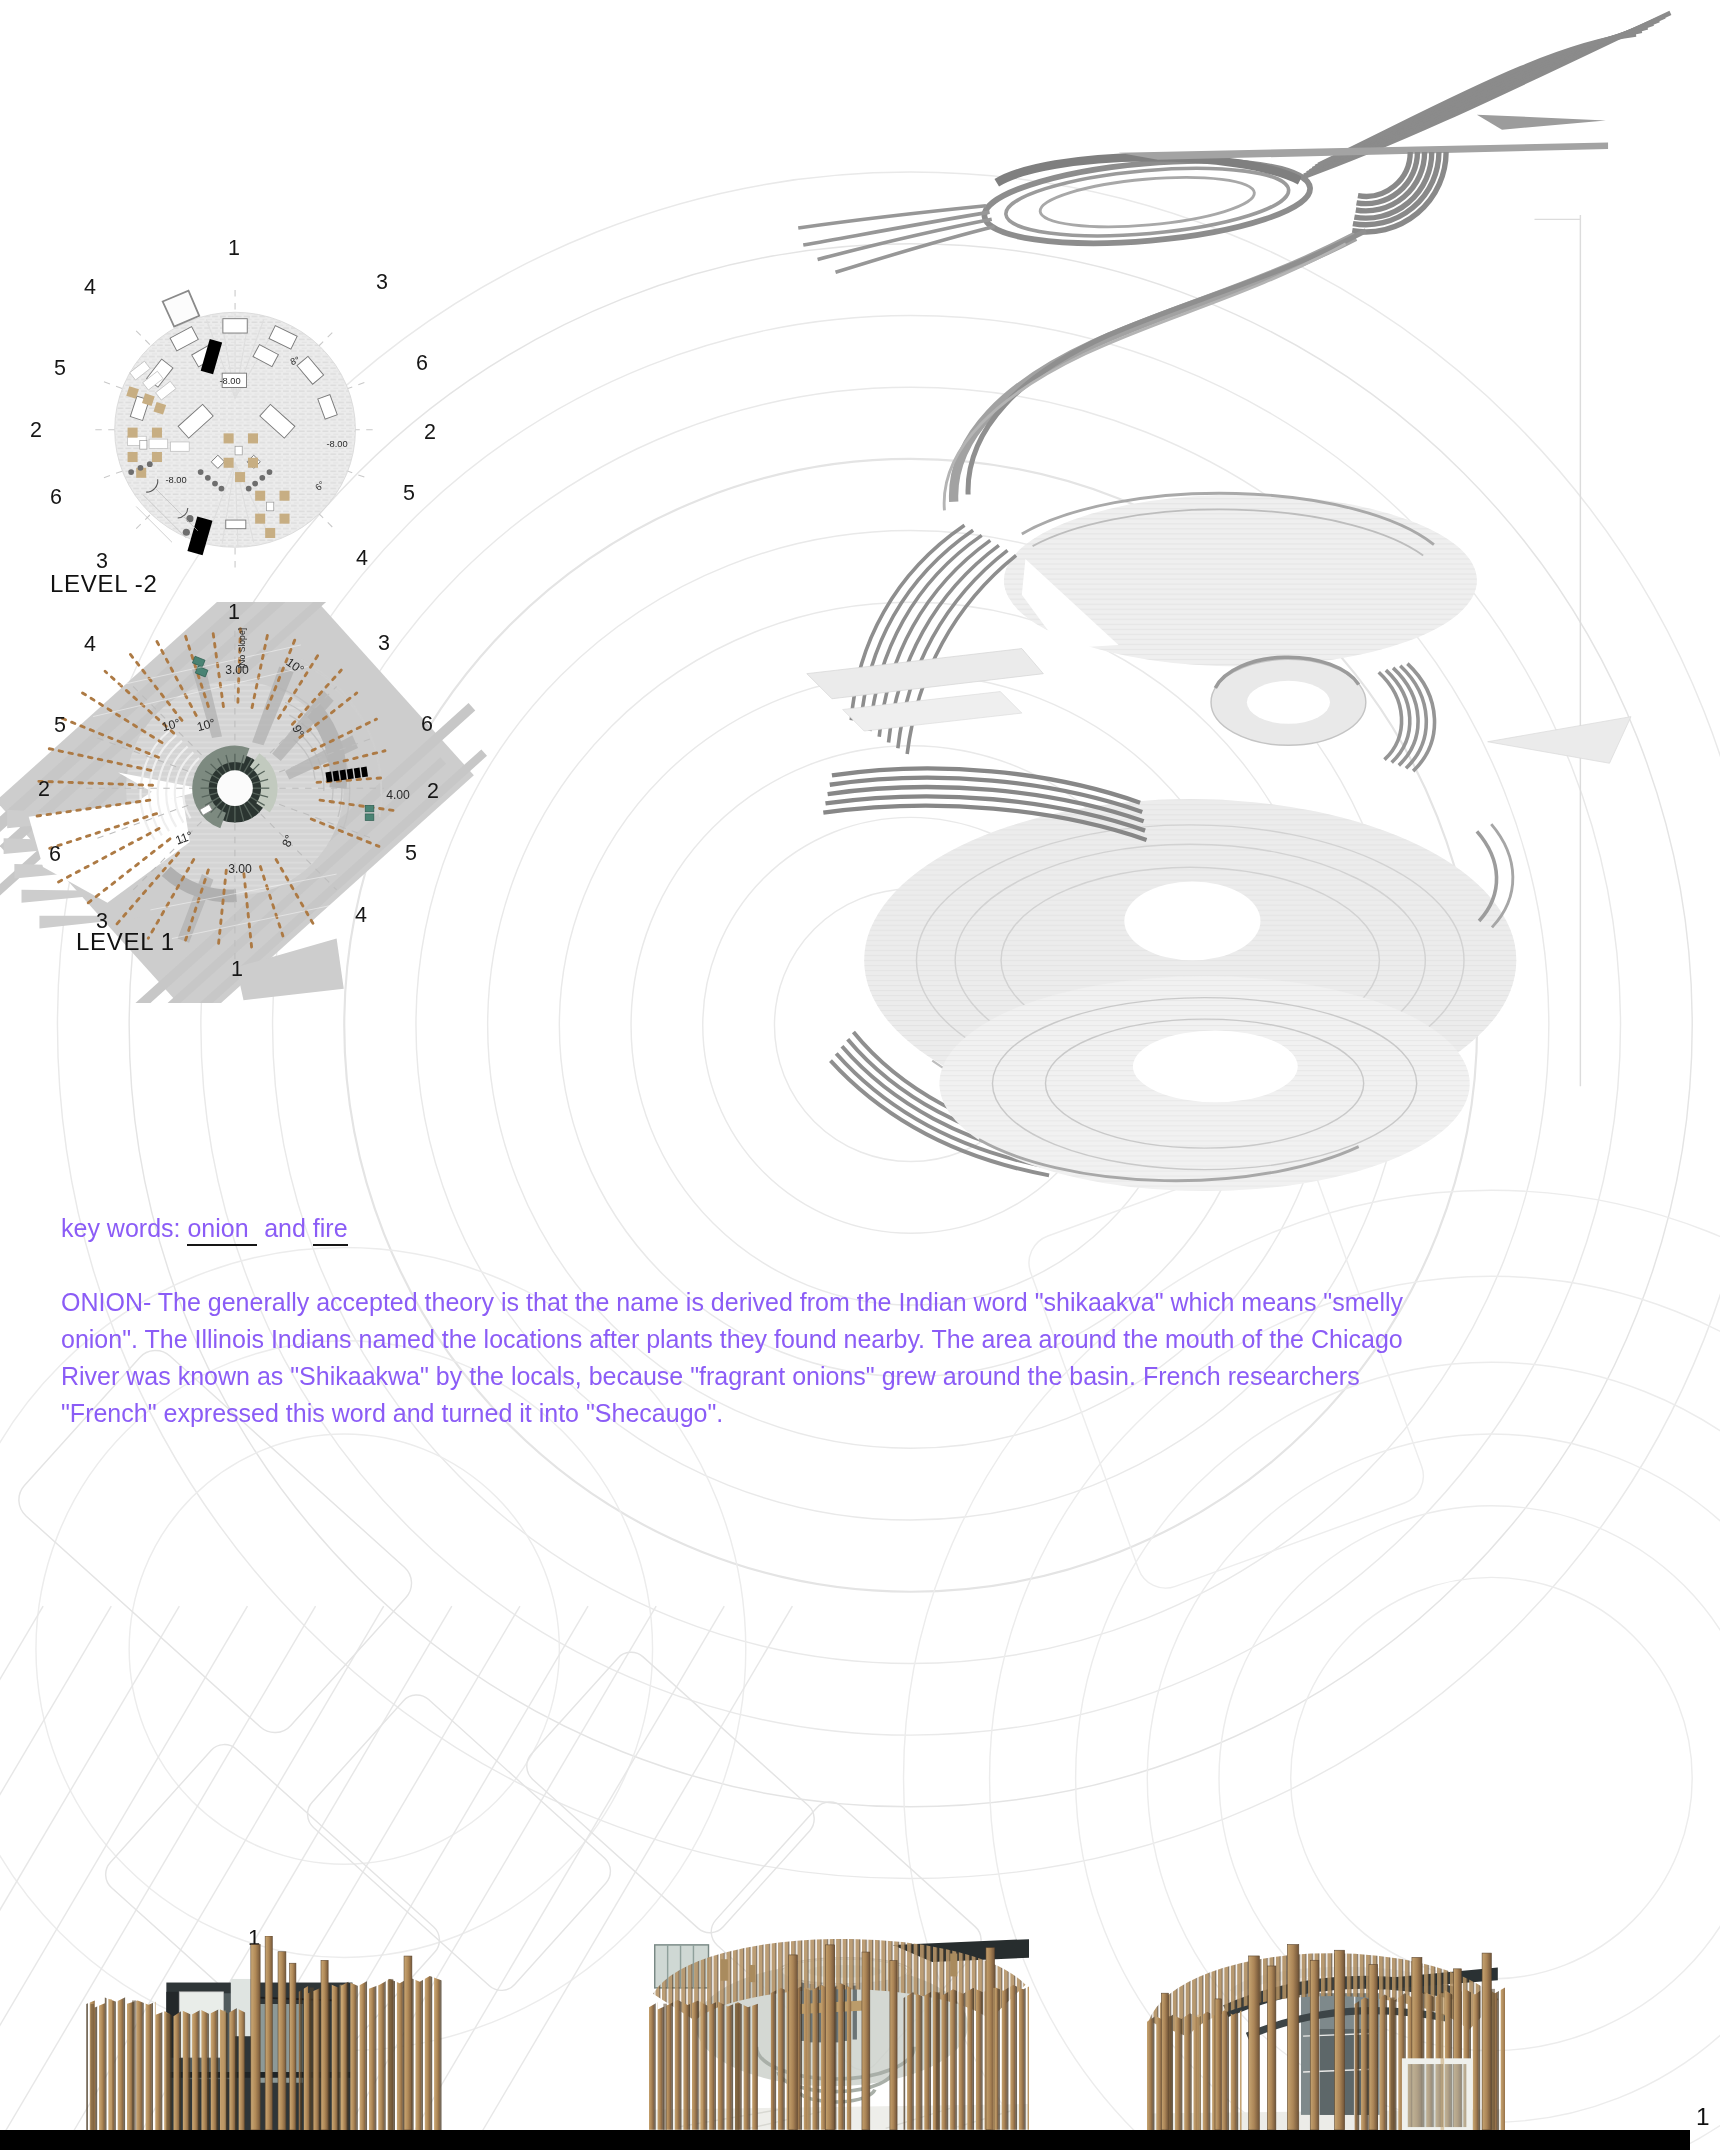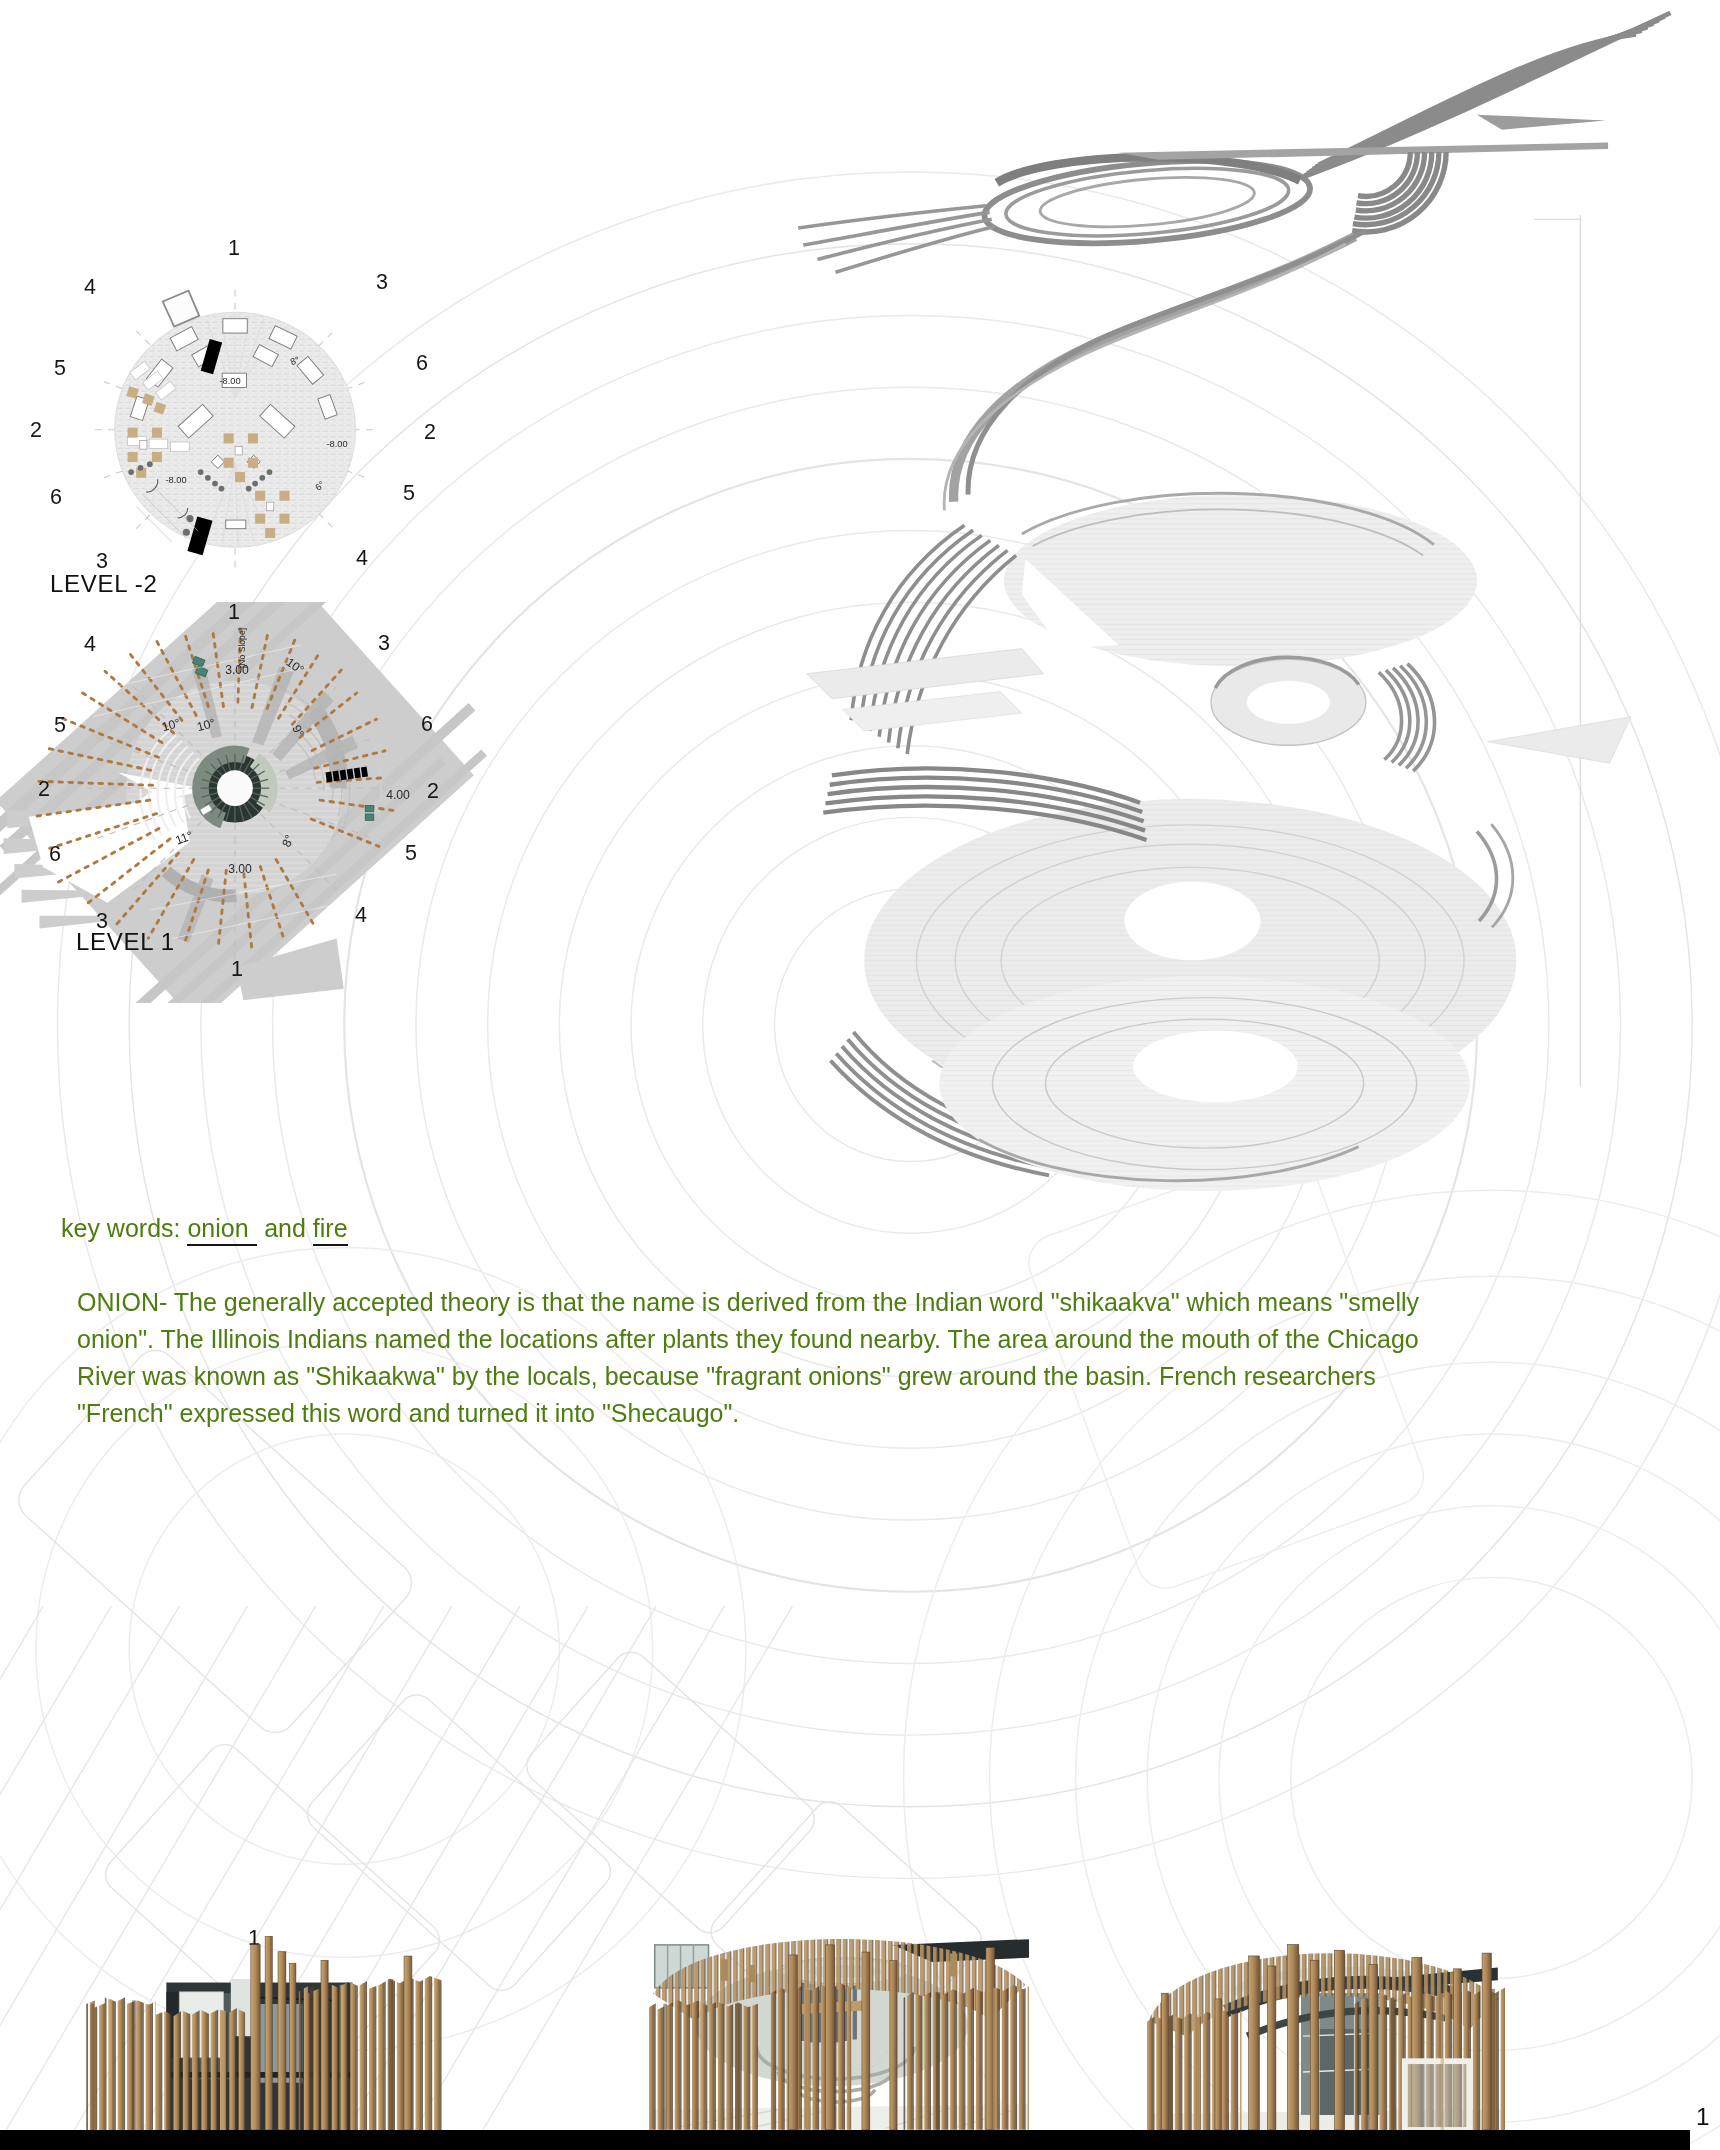--- a/index.html
+++ b/index.html
@@ -4,25 +4,25 @@
 <style>
   html,body{margin:0;padding:0;background:#fff;}
   #board{position:relative;width:1721px;height:2151px;background:#ffffff;overflow:hidden;
          font-family:"Liberation Sans",sans-serif;color:#1f1f1f;}
   .abs{position:absolute;}
   svg{display:block;}
   .axis-num{position:absolute;font-size:21.5px;color:#161616;transform:translate(-50%,-50%);white-space:nowrap;}
   .plan-title{position:absolute;font-size:24px;color:#111;letter-spacing:0.7px;white-space:nowrap;}
   .anno{position:absolute;font-size:9.3px;color:#2b2b2b;white-space:nowrap;}
   .anno-l1{font-size:12.2px;}
-  .textblock{position:absolute;left:61px;top:1210px;width:1606px;font-size:25px;line-height:37px;color:#4d7c0f;}
+  .textblock{position:absolute;left:61px;top:1210px;width:1606px;font-size:25px;line-height:37px;color:#8b5cf6;}
   .kw{margin:0 0 37px 0;}
   .kw .u1{border-bottom:2.2px solid #161616;padding-bottom:2.2px;padding-right:8.6px;}
   .kw .u2{border-bottom:2.2px solid #161616;padding-bottom:2.2px;}
-  .para{margin:16px;white-space:pre-line;}
+  .para{margin:0;white-space:pre-line;}
   .para.onion{margin-bottom:39px;}
   .render-marker{position:absolute;left:254px;top:1938px;transform:translate(-50%,-50%);font-size:22px;color:#111;}
   .bottom-bar{position:absolute;left:0;top:2130px;width:1690px;height:21px;background:#000;}
   .page-num{position:absolute;left:1696px;top:2103px;font-size:24.4px;color:#111;}
 </style>
 </head>
 <body>
 
 <div id="board">
 

